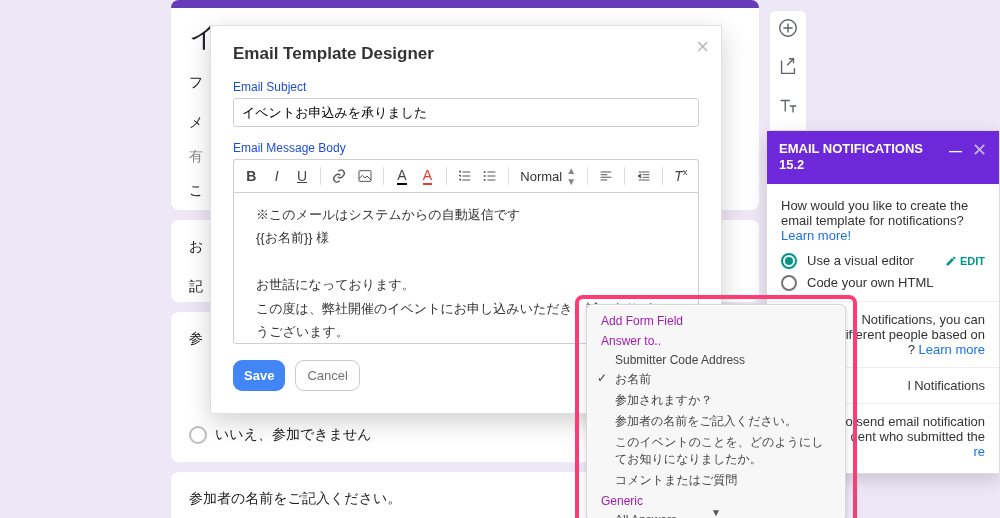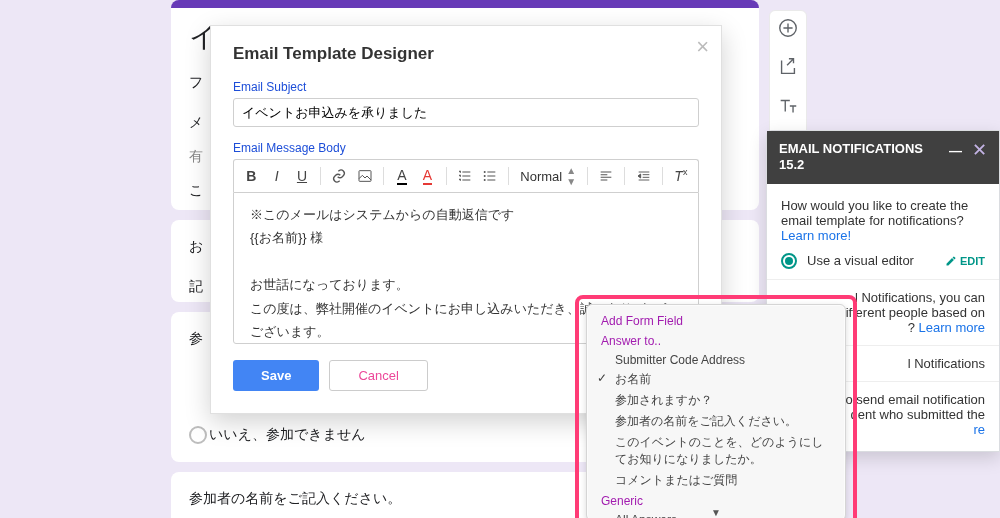--- a/index.html
+++ b/index.html
@@ -18,41 +18,41 @@
   .bg-stack { position: absolute; left: 171px; top: 0; width: 588px; }
   .bg-card {
     background: #fff;
     border-radius: 8px;
     margin-bottom: 10px;
     padding: 18px;
     position: relative;
   }
   .bg-card.first { border-top: 8px solid #673ab7; padding-top: 10px; }
   .bg-card .cut { color: #202124; font-size: 14px; overflow: hidden; white-space: nowrap; }
-  .radio-row { display:flex; align-items:center; gap:2px; margin-top:6px; }
+  .radio-row { display:flex; align-items:center; gap:8px; margin-top:6px; }
   .radio-o { width:18px;height:18px;border:2px solid #bdbdbd;border-radius:50%; flex:0 0 auto; }
 
   
   .right-icons {
     position: absolute; left: 769px; top: 10px;
     background: #fff; border: 1px solid #eaeaea; border-radius: 6px;
     width: 38px; padding: 6px 0;
     display:flex; flex-direction:column; align-items:center; gap:14px;
   }
   .right-icons svg { width:22px;height:22px;fill:none;stroke:#5f6368;stroke-width:1.5; }
 
   
   .side-panel {
     position:absolute; right:0; top:130px; width:234px;
     background:#fff; border:1px solid #dadce0; border-radius:6px 0 0 6px;
     box-shadow:0 6px 18px rgba(0,0,0,0.15);
     font-size:13px;
   }
   .side-header{
-    background:#404040;color:#fff;padding:10px 12px;
+    background:#6d28d9;color:#fff;padding:10px 12px;
     display:flex;justify-content:space-between;align-items:flex-start;
   }
   .side-title{font-weight:bold;font-size:13px;line-height:1.25;}
   .side-ctrls{display:flex;gap:12px;align-items:center;}
   .side-min{font-weight:bold;letter-spacing:-2px;}
   .side-close{font-size:18px;line-height:1;color:#c3b3e4;}
   .side-body{padding:14px 14px;color:#333;}
   .side-q{margin-bottom:10px;font-size:13px;}
   .side-link{color:#1a73e8;}
   .opt{display:flex;align-items:center;gap:10px;margin:6px 0;font-size:13px;}
@@ -81,27 +81,27 @@
     border:1px solid #cfcfcf;border-bottom:0;border-radius:3px 3px 0 0;
     display:flex;align-items:center;gap:3px;padding:4px 6px;font-size:14px;color:#444;
   }
   .tb{width:24px;height:24px;display:flex;align-items:center;justify-content:center;cursor:pointer;border-radius:3px;}
   .tb svg{width:16px;height:16px;fill:#555;}
   .tb-sep{width:1px;height:18px;background:#ddd;margin:0 4px;}
   .tb-sel{display:flex;align-items:center;gap:4px;font-size:13px;color:#333;padding:0 4px;}
   .tb-sel .arr{font-size:10px;color:#888;}
   .editor{
     border:1px solid #cfcfcf;border-radius:0 0 3px 3px;
-    padding:10px 16px;font-size:13px;line-height:1.8;color:#333;
+    padding:10px 22px;font-size:13px;line-height:1.8;color:#333;
     height:152px;overflow:hidden;
   }
   .btn-row{margin-top:16px;display:flex;gap:10px;}
-  .btn{padding:7px 28px;border-radius:3px;font-size:13px;cursor:pointer;}
+  .btn{padding:7px 11px;border-radius:9px;font-size:13px;cursor:pointer;}
   .btn.save{background:#4285f4;color:#fff;border:none;font-weight:bold;}
-  .btn.cancel{background:#fff;color:#ec4899;border:1px solid #ccc;}
+  .btn.cancel{background:#fff;color:#737373;border:1px solid #ccc;}
 
   
   .dd-wrap{
     position:absolute;left:575px;top:295px;width:282px;height:237px;
     border:4px solid #ff3b76;border-radius:8px;background:transparent;
   }
   .dd-menu{
     position:absolute;inset:5px 7px 7px 7px;
     background:#f7f7f7;border:1px solid #d5d5d5;border-radius:6px;
     padding:6px 0;font-size:12px;color:#444;overflow:hidden;
@@ -172,20 +172,24 @@
     </div>
     <div class="opt sel">
       <span class="r"></span>
       <span>Use a visual editor</span>
       <span class="edit-pill">
         <svg viewBox="0 0 24 24">
             <path d="M3 17.25V21h3.75L17.81 9.94l-3.75-3.75L3 17.25zM20.71 7.04a1 1 0 000-1.41l-2.34-2.34a1 1 0 00-1.41 0l-1.83 1.83 3.75 3.75 1.83-1.83z"></path>
           </svg>
         <span>EDIT</span>
       </span>
+    </div>
+    <div class="opt">
+      <span class="r"></span>
+      <span>Code your own HTML</span>
     </div>
     <div class="side-sep"></div>
     <div style="text-align:right;font-size:13px;">
       <span>l Notifications, you can</span><br>
       <span>ifferent people based on</span><br>
       <span>?</span>
       <span class="side-link">Learn more</span>
     </div>
     <div class="side-sep"></div>
     <div style="text-align:right;">l Notifications</div>

